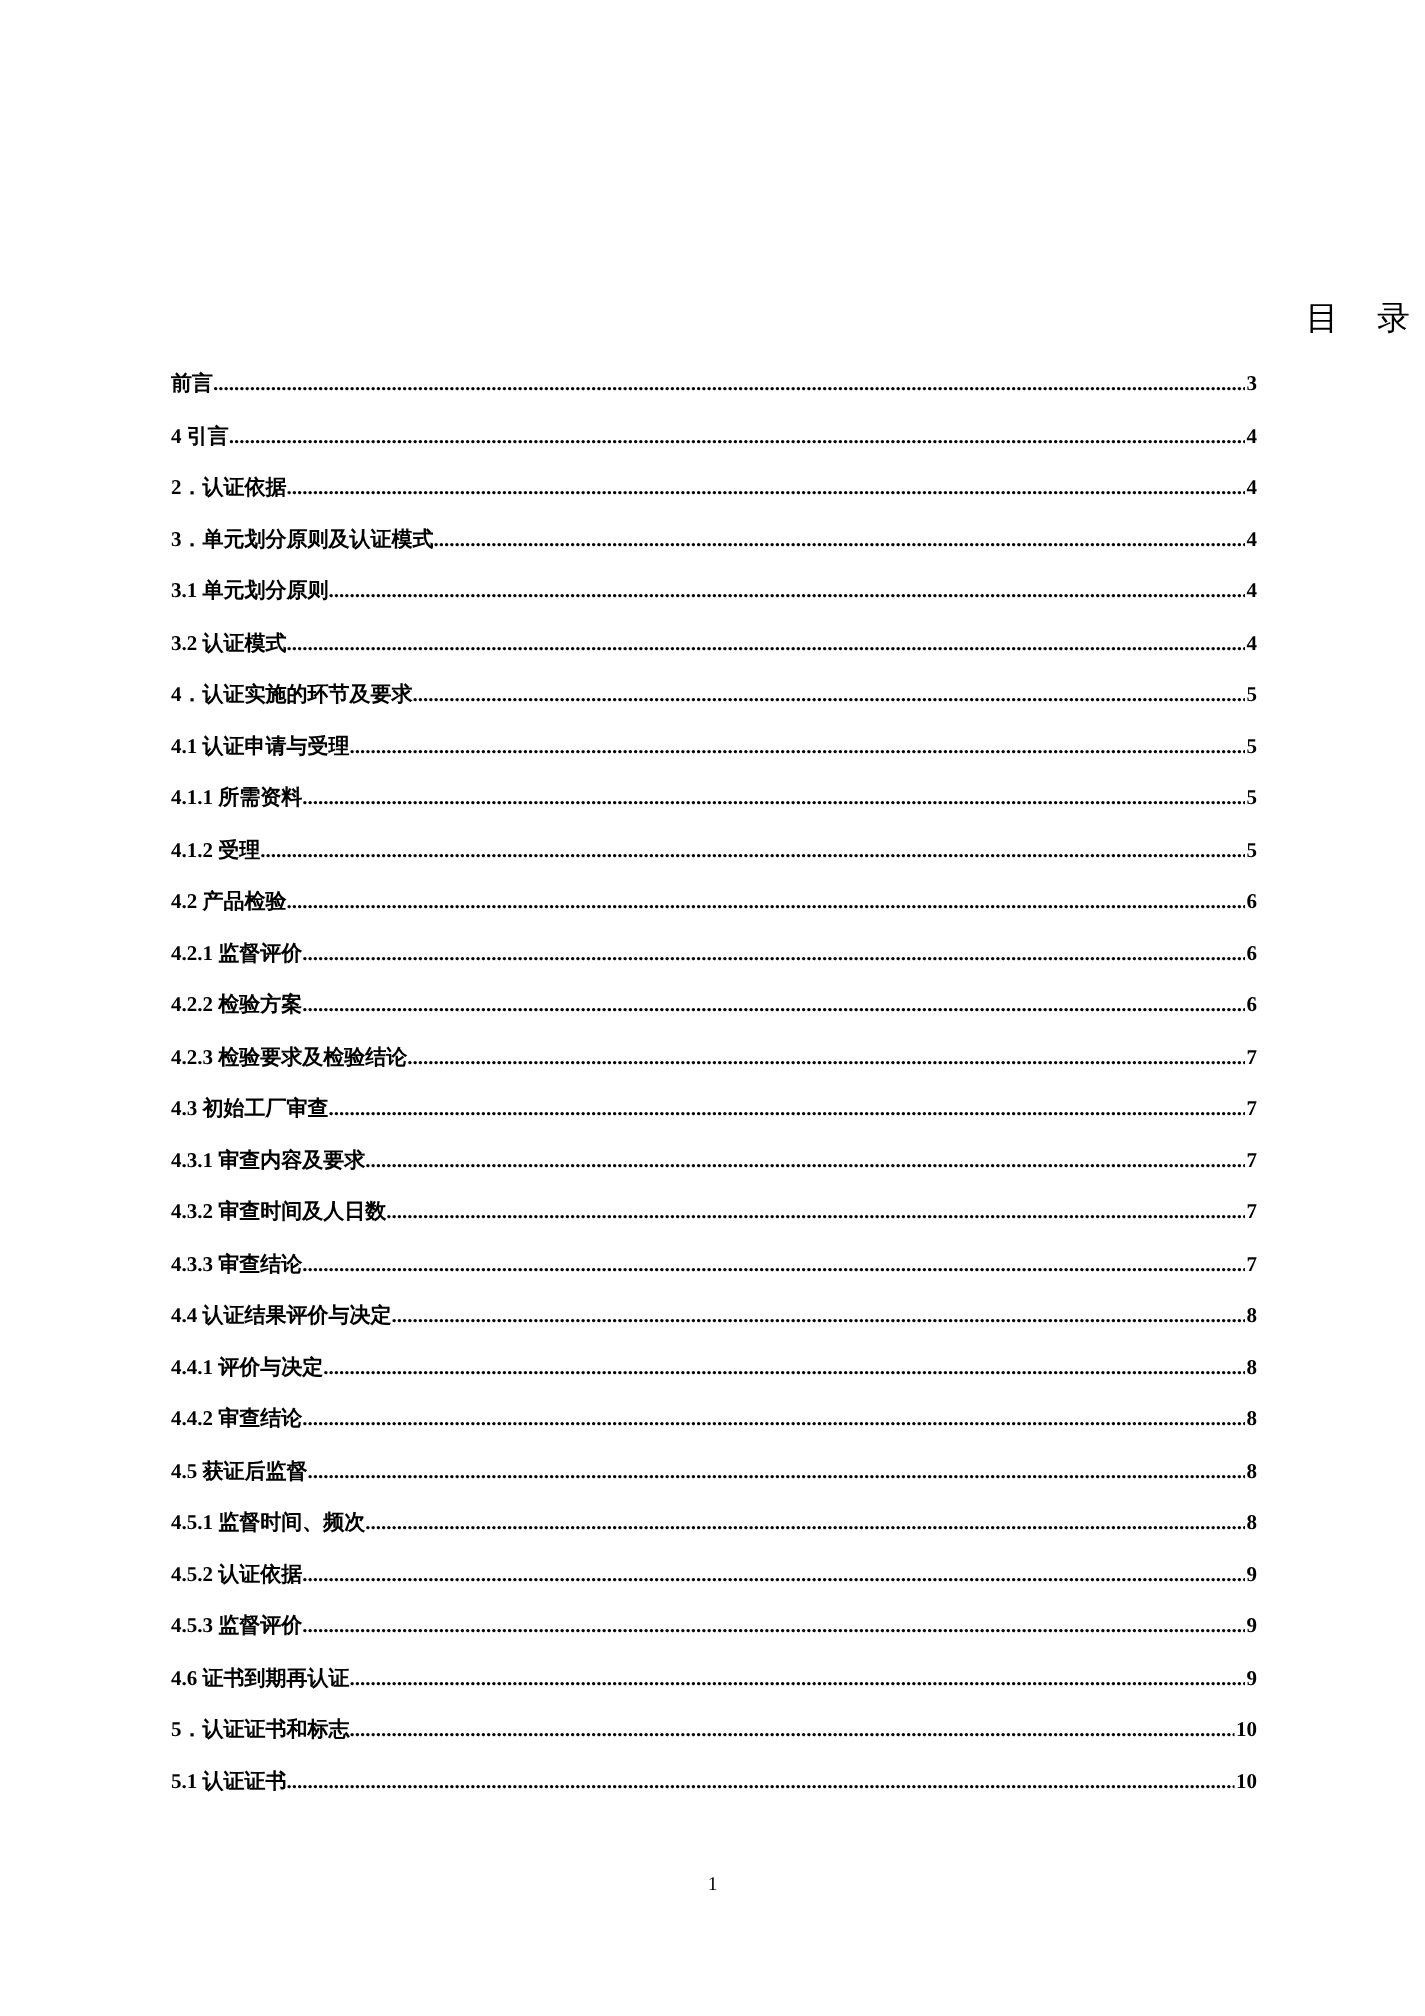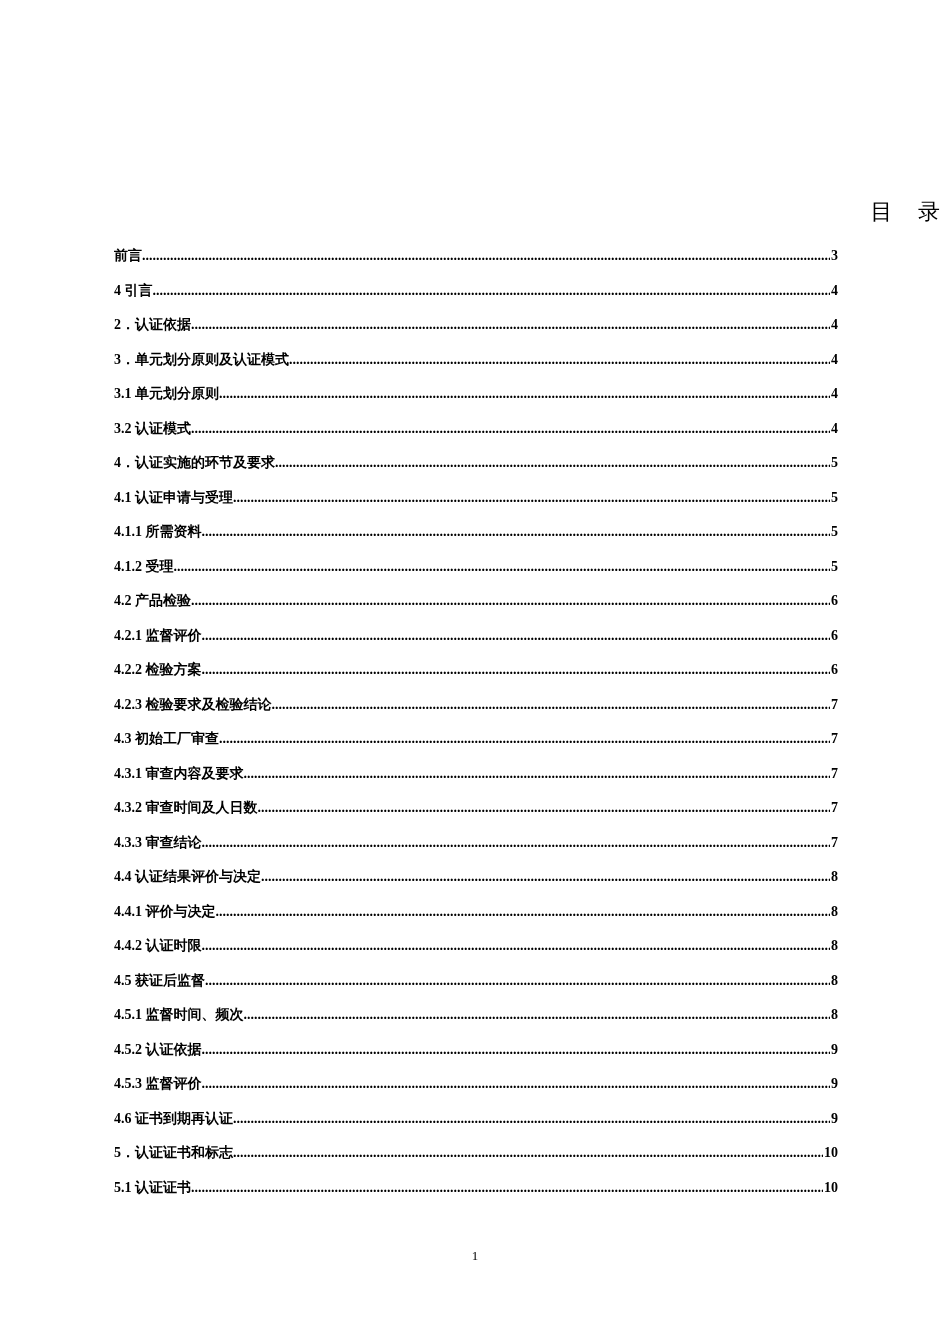--- a/index.html
+++ b/index.html
@@ -113,21 +113,21 @@
       <span class="label">4.4 认证结果评价与决定</span>
       <span class="dots"></span>
       <span class="page">8</span>
     </div>
     <div class="row">
       <span class="label">4.4.1 评价与决定</span>
       <span class="dots"></span>
       <span class="page">8</span>
     </div>
     <div class="row">
-      <span class="label">4.4.2 认证时限</span>
+      <span class="label">4.4.2 审查结论</span>
       <span class="dots"></span>
       <span class="page">8</span>
     </div>
     <div class="row">
       <span class="label">4.5 获证后监督</span>
       <span class="dots"></span>
       <span class="page">8</span>
     </div>
     <div class="row">
       <span class="label">4.5.1 监督时间、频次</span>

